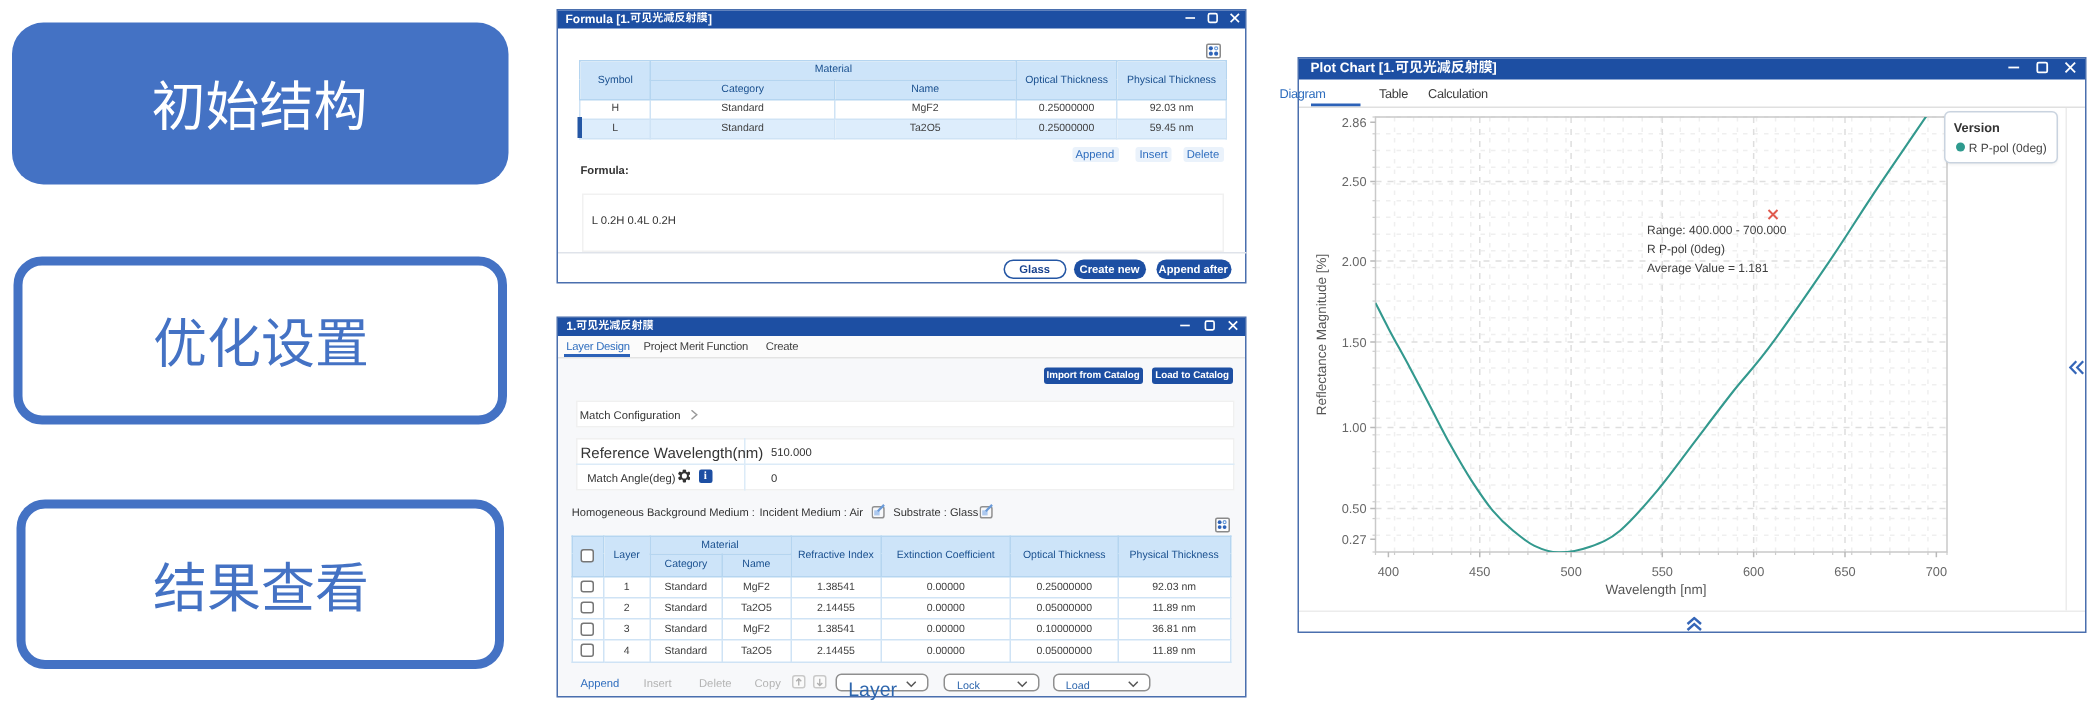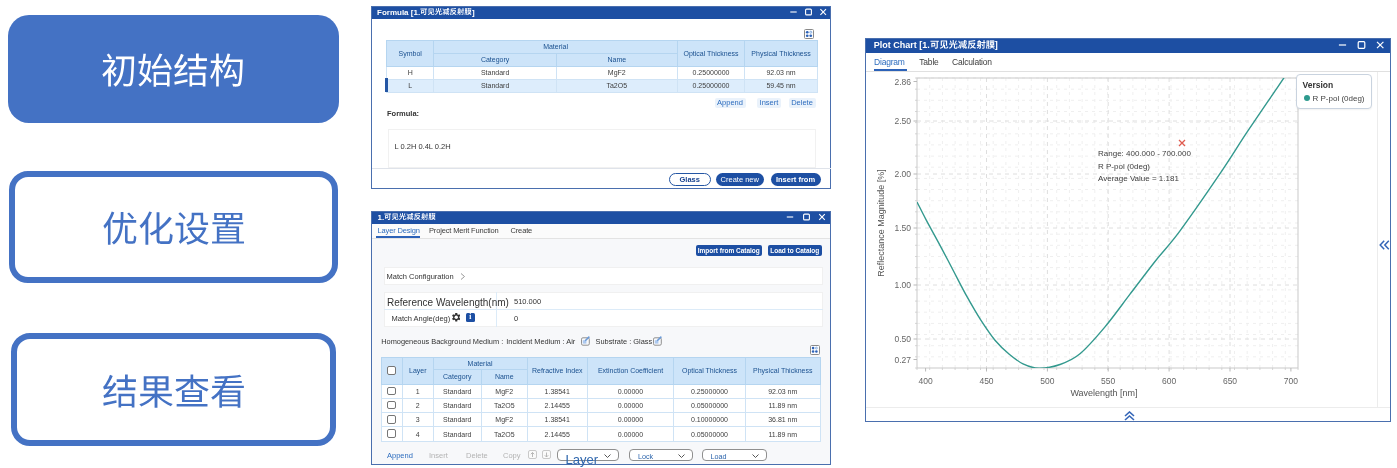--- a/index.html
+++ b/index.html
@@ -163,22 +163,22 @@
   </table>
 <div style="position:absolute;left:385px;top:78.3px;width:3px;height:14.2px;background:#2456a4"></div>
 <div style="position:absolute;left:714.5px;top:97.5px;width:31px;height:10.5px;background:#eaf2fb;border-radius:2px;text-align:center;font-size:7.5px;line-height:10.5px;color:#2e6dbe">Append</div>
 <div style="position:absolute;left:757px;top:97.5px;width:24px;height:10.5px;background:#eaf2fb;border-radius:2px;text-align:center;font-size:7.5px;line-height:10.5px;color:#2e6dbe">Insert</div>
 <div style="position:absolute;left:788.5px;top:97.5px;width:27px;height:10.5px;background:#eaf2fb;border-radius:2px;text-align:center;font-size:7.5px;line-height:10.5px;color:#2e6dbe">Delete</div>
 <div style="position:absolute;left:387px;top:109px;font-size:7.5px;font-weight:bold;color:#333">Formula:</div>
 <div style="position:absolute;left:388px;top:128.5px;width:428px;height:39.2px;background:#fff;border:1px solid #f1f1f1"></div>
 <div style="position:absolute;left:394.5px;top:141.5px;font-size:7.5px;color:#333">L 0.2H 0.4L 0.2H</div>
 <div style="position:absolute;left:371.5px;top:167.7px;width:459.3px;height:1px;background:#dfe3ea"></div>
 <div style="position:absolute;left:668.5px;top:172.5px;width:42.5px;height:13.5px;border:1px solid #2456a4;border-radius:7px;background:#fff;text-align:center;font-size:7.5px;font-weight:bold;line-height:12.5px;color:#17428f">Glass</div>
-<div style="position:absolute;left:715.5px;top:172.5px;width:48.5px;height:13.5px;border-radius:7px;background:#1d4fa3;text-align:center;font-size:7.5px;font-weight:normal;line-height:13.5px;color:#fff">Create new</div>
-<div style="position:absolute;left:770.5px;top:172.5px;width:50px;height:13.5px;border-radius:7px;background:#1d4fa3;text-align:center;font-size:7.5px;font-weight:bold;line-height:13.5px;color:#fff">Insert from</div>
+<div style="position:absolute;left:715.5px;top:172.5px;width:48.5px;height:13.5px;border-radius:7px;background:#1d4fa3;text-align:center;font-size:7.5px;font-weight:bold;line-height:13.5px;color:#fff">Create new</div>
+<div style="position:absolute;left:770.5px;top:172.5px;width:50px;height:13.5px;border-radius:7px;background:#1d4fa3;text-align:center;font-size:7.5px;font-weight:bold;line-height:13.5px;color:#fff">Append after</div>
 <div class="win" style="left:371px;top:211.4px;width:460.3px;height:253.9px;background:#f7f8fa">
 <div class="tbar" style="height:11.3px"></div>
 <div style="position:absolute;left:0;top:11.3px;right:0;height:15.4px;background:#fbfbfb;border-bottom:1px solid #e3e3e3"></div>
 </div>
 <div style="position:absolute;left:377.5px;top:211.4px;height:11.3px;display:flex;align-items:center;color:#fff;fill:#fff;font-weight:bold;font-size:8px">
     <span>1.</span>
     <svg width="51.8" height="7.4" viewBox="0 0 51.8 7.4" style="display:block">
       <use href="#gb11" transform="translate(0.00,6.33) scale(0.00740)"></use>
       <use href="#gb12" transform="translate(7.40,6.33) scale(0.00740)"></use>
       <use href="#gb13" transform="translate(14.80,6.33) scale(0.00740)"></use>
@@ -363,21 +363,21 @@
       <use href="#gb17" transform="translate(55.80,7.95) scale(0.00930)"></use>
     </svg>
     <span>]</span>
   </div>
 <svg style="position:absolute;left:0;top:0" width="1397" height="468">
 <line x1="1338.9" y1="45" x2="1346.1" y2="45" stroke="#fff" stroke-width="1.2"></line>
 <rect x="1358.2" y="41.699999999999996" width="6.6000000000000005" height="6.6000000000000005" fill="none" stroke="#fff" stroke-width="1.2" rx="1"></rect>
 <line x1="1377.0000000000002" y1="41.8" x2="1383.3999999999999" y2="48.2" stroke="#fff" stroke-width="1.2"></line>
 <line x1="1383.3999999999999" y1="41.8" x2="1377.0000000000002" y2="48.2" stroke="#fff" stroke-width="1.2"></line>
 </svg>
-<div style="position:absolute;left:874px;top:57px;font-size:8.5px;letter-spacing:-0.2px;color:#2e6dbe">Diagram</div>
+<div style="position:absolute;left:853px;top:57px;font-size:8.5px;letter-spacing:-0.2px;color:#2e6dbe">Diagram</div>
 <div style="position:absolute;left:874px;top:69.4px;width:33px;height:2px;background:#2c62b8"></div>
 <div style="position:absolute;left:866px;top:71px;width:524px;height:1px;background:#e0e0e0"></div>
 <div style="position:absolute;left:919.3px;top:57px;font-size:8.5px;letter-spacing:-0.2px;color:#3c3c3c">Table</div>
 <div style="position:absolute;left:952px;top:57px;font-size:8.5px;letter-spacing:-0.2px;color:#3c3c3c">Calculation</div>
 <svg style="position:absolute;left:0;top:0" width="1397" height="468" viewBox="0 0 1397 468">
 <rect x="917" y="78" width="381" height="290" fill="#ffffff" stroke="none"></rect>
 <line x1="929.7" y1="78" x2="929.7" y2="368" stroke="#efefef" stroke-width="1" stroke-dasharray="3,4"></line>
     <line x1="942.4" y1="78" x2="942.4" y2="368" stroke="#efefef" stroke-width="1" stroke-dasharray="3,4"></line>
     <line x1="955.1" y1="78" x2="955.1" y2="368" stroke="#efefef" stroke-width="1" stroke-dasharray="3,4"></line>
     <line x1="967.8" y1="78" x2="967.8" y2="368" stroke="#efefef" stroke-width="1" stroke-dasharray="3,4"></line>

